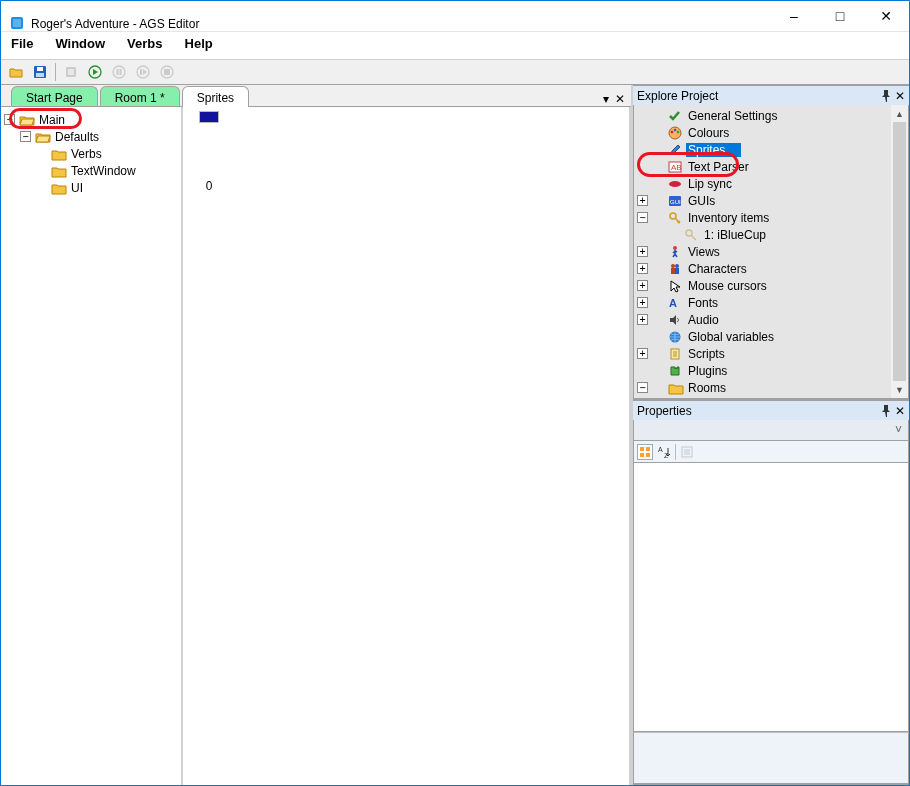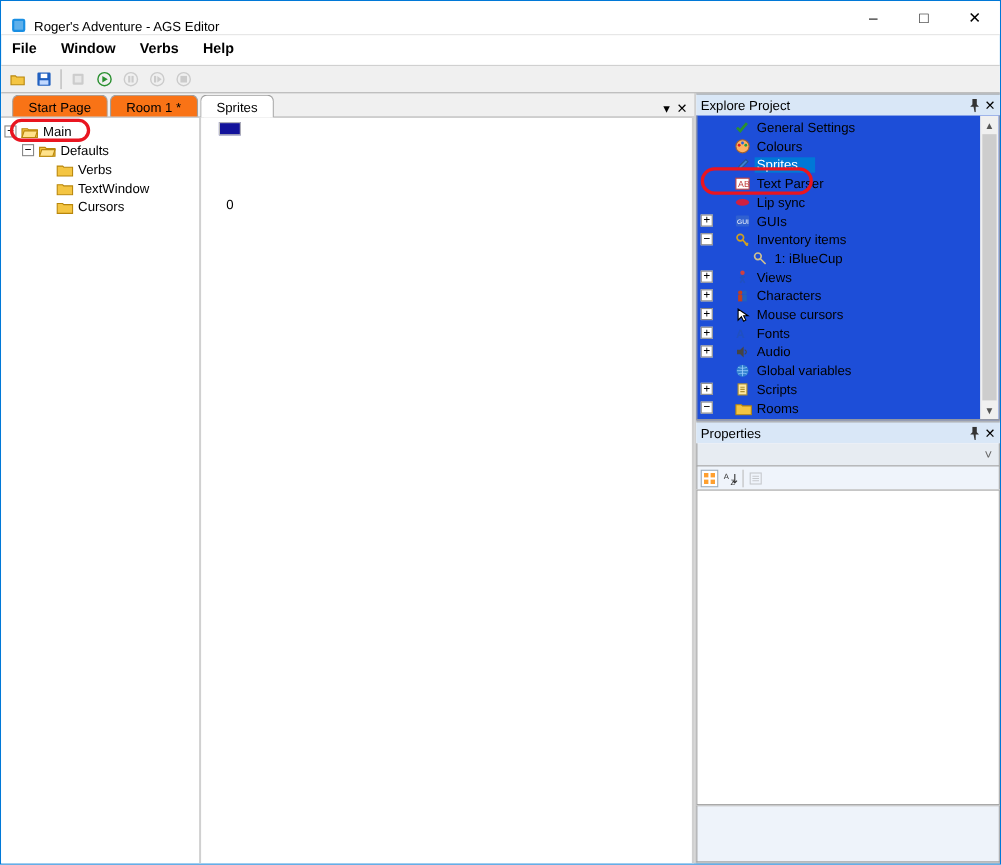--- a/index.html
+++ b/index.html
@@ -78,21 +78,21 @@
   border-bottom: 1px solid #a0a0a0;
   position: relative;
 }
 .doctab {
   height: 20px;
   padding: 2px 14px 0 14px;
   border: 1px solid #a0a0a0;
   border-bottom: none;
   border-top-left-radius: 6px;
   border-top-right-radius: 6px;
-  background: #f97316;
+  background: #86efac;
   margin-right: 2px;
   font-size: 12px;
   display:flex; align-items:center;
 }
 .doctab.active { background:#fff; position:relative; top:1px; height:21px; }
 .doctabs .tabctrls { margin-left:auto; margin-right:6px; display:flex; gap:6px; align-items:center; font-size:12px;}
 
 .docbody {
   flex:1;
   display:flex;
@@ -144,21 +144,21 @@
   height: 20px;
   background: #d9e7f7;
   border-top: 1px solid #a0a0a0;
   display:flex; align-items:center;
   padding: 0 4px;
   font-size:12px;
 }
 .panelhead .phicons { margin-left:auto; display:flex; gap:4px; align-items:center; }
 .explore-body {
   flex:1;
-  background:#1d4ed8;
+  background:#e5e5e5;
   overflow:auto;
   padding: 2px;
   height: 310px;
   border:1px solid #a0a0a0;
   border-top:none;
   position:relative;
 }
 .explore-tree .trow.selected .label { background:#0078d7; color:#fff; padding:0 16px 0 2px; }
 .props-tools {
   height: 22px;
@@ -324,21 +324,21 @@
         </div>
         <div class="trow">
           <span class="indent"></span>
             <span class="indent"></span>
             <span class="indent"></span>
           <span class="icon">
               <svg width="16" height="14">
                 <path d="M1 4h5l1 1h8v8H1z" fill="#f4c542" stroke="#b8860b"></path>
               </svg>
             </span>
-          <span class="label">Cursors</span>
+          <span class="label">UI</span>
         </div>
         <div class="annot" style="left:8px; top:1px; width:73px; height:21px;"></div>
       </div>
       <div class="spritearea">
         <div class="spritecell">
           <div class="thumb"></div>
           <div class="num">0</div>
         </div>
       </div>
     </div>
@@ -533,20 +533,30 @@
               <span class="expander">+</span>
             </span>
             <span class="indent"></span>
             <span class="icon">
               <svg width="14" height="14">
                 <rect x="3" y="2" width="8" height="10" fill="#ffe8a0" stroke="#b09030"></rect>
                 <path d="M5 5h4M5 7h4M5 9h4" stroke="#b09030"></path>
               </svg>
             </span>
             <span class="label">Scripts</span>
+          </div>
+        <div class="trow">
+            <span class="indent"></span>
+            <span class="indent"></span>
+            <span class="icon">
+              <svg width="14" height="14">
+                <path d="M3 3h4v2a1 1 0 0 1 2 0V3h2v8H3z" fill="#50b050" stroke="#207020"></path>
+              </svg>
+            </span>
+            <span class="label">Plugins</span>
           </div>
         <div class="trow">
             <span class="indent">
               <span class="expander">−</span>
             </span>
             <span class="indent"></span>
             <span class="icon">
               <svg width="16" height="14">
                 <path d="M1 4h5l1 1h8v8H1z" fill="#f4c542" stroke="#b8860b"></path>
               </svg>

